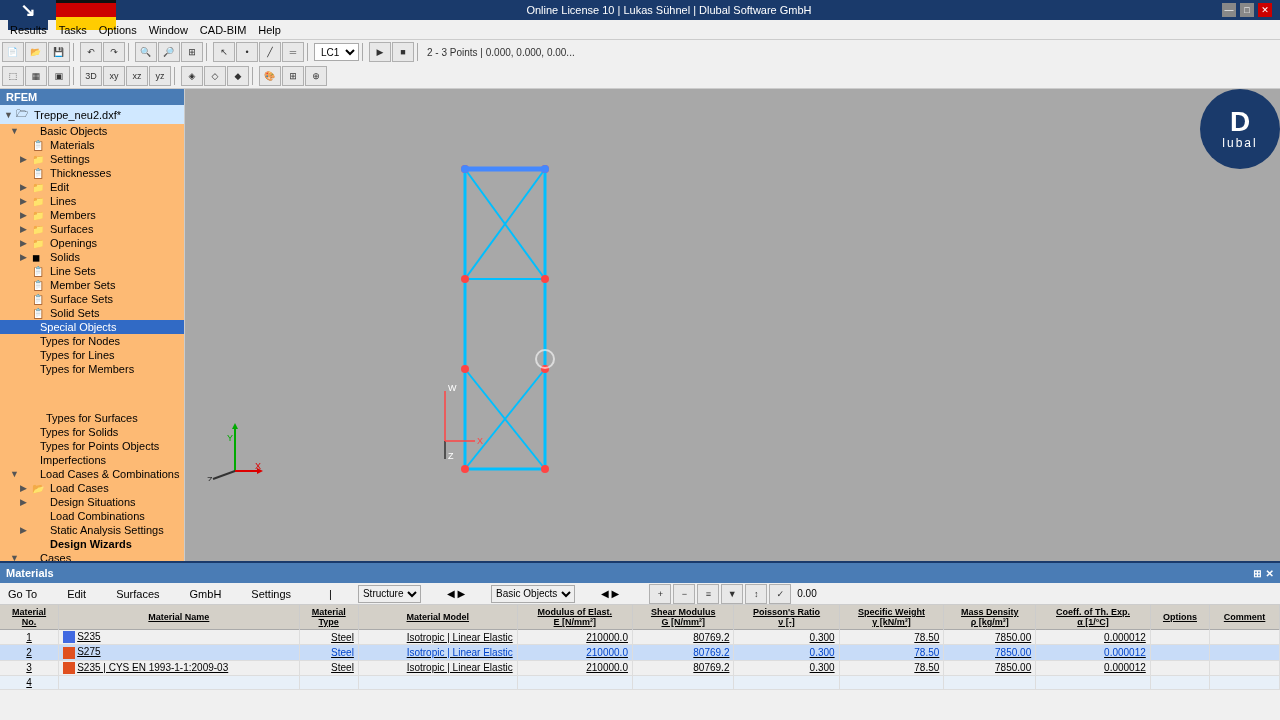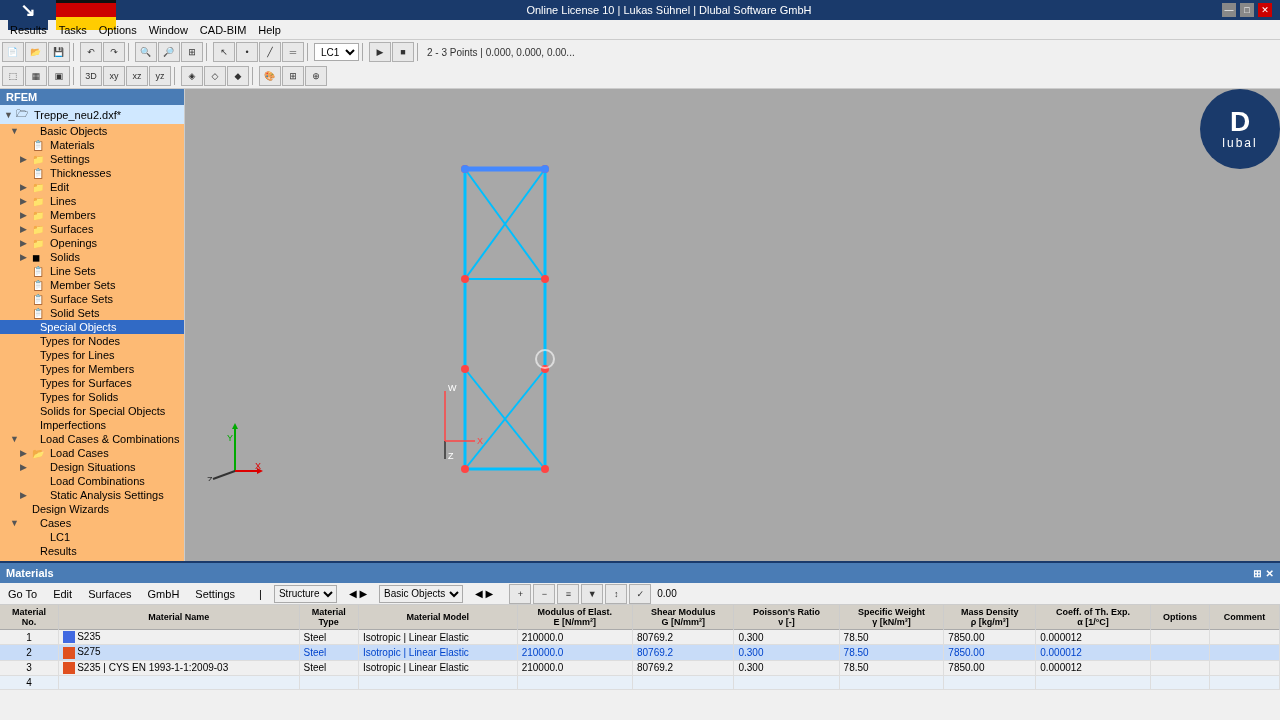--- a/index.html
+++ b/index.html
@@ -124,27 +124,28 @@
       font-weight: bold;
       font-size: 11px;
     }
     #materials-toolbar {
       height: 22px;
       background: #f0f0f0;
       border-bottom: 1px solid #ccc;
       display: flex;
       align-items: center;
       padding: 0 4px;
-      gap: 8px;
+      gap: 22px;
       font-size: 11px;
     }
     #materials-toolbar span { cursor: pointer; padding: 2px 4px; }
     #materials-table-container {
       flex: 1;
       overflow: hidden;
+      text-decoration: underline;
     }
     table {
       width: 100%;
       border-collapse: collapse;
       font-size: 10px;
     }
     thead tr {
       background: #d4d0c8;
       border-bottom: 1px solid #aaa;
     }
@@ -154,21 +155,21 @@
       border-right: 1px solid #ccc;
       font-size: 9px;
       font-weight: bold;
       white-space: nowrap;
     }
     tbody tr { border-bottom: 1px solid #ddd; }
     tbody tr:nth-child(even) { background: #e8f0f8; }
     tbody td {
       padding: 1px 4px;
       border-right: 1px solid #ddd;
-      text-align: left;
+      text-align: right;
       white-space: nowrap;
       font-size: 10px;
     }
     tbody td:first-child { text-align: center; }
     tbody td.left { text-align: left; }
 
     .mat-color-box {
       width: 12px; height: 12px;
       display: inline-block;
       vertical-align: middle;
@@ -373,34 +374,34 @@
         <div class="tree-item" style="padding-left: 10px;">
           <span class="tree-arrow"> </span>
           <span class="tree-icon"></span>
           <span>Types for Lines</span>
         </div>
         <div class="tree-item" style="padding-left: 10px;">
           <span class="tree-arrow"> </span>
           <span class="tree-icon"></span>
           <span>Types for Members</span>
         </div>
-        <div class="tree-item" style="padding-left: 10px;">
+        <div class="tree-item" style="padding-left: 16px; margin-top: 35px;">
           <span class="tree-arrow"> </span>
           <span class="tree-icon"></span>
           <span>Types for Surfaces</span>
         </div>
         <div class="tree-item" style="padding-left: 10px;">
           <span class="tree-arrow"> </span>
           <span class="tree-icon"></span>
           <span>Types for Solids</span>
         </div>
         <div class="tree-item" style="padding-left: 10px;">
           <span class="tree-arrow"> </span>
           <span class="tree-icon"></span>
-          <span>Solids for Special Objects</span>
+          <span>Types for Points Objects</span>
         </div>
         <div class="tree-item" style="padding-left: 10px;">
           <span class="tree-arrow"> </span>
           <span class="tree-icon"></span>
           <span>Imperfections</span>
         </div>
         <div class="tree-item" style="padding-left: 10px;">
           <span class="tree-arrow">▼</span>
           <span class="tree-icon"></span>
           <span>Load Cases &amp; Combinations</span>
@@ -418,21 +419,21 @@
         <div class="tree-item" style="padding-left: 20px;">
           <span class="tree-arrow"> </span>
           <span class="tree-icon"></span>
           <span>Load Combinations</span>
         </div>
         <div class="tree-item" style="padding-left: 20px;">
           <span class="tree-arrow">▶</span>
           <span class="tree-icon"></span>
           <span>Static Analysis Settings</span>
         </div>
-        <div class="tree-item" style="padding-left: 2px;">
+        <div class="tree-item" style="padding-left: 20px; font-weight: bold;">
           <span class="tree-arrow"> </span>
           <span class="tree-icon"></span>
           <span>Design Wizards</span>
         </div>
         <div class="tree-item" style="padding-left: 10px;">
           <span class="tree-arrow">▼</span>
           <span class="tree-icon"></span>
           <span>Cases</span>
         </div>
         <div class="tree-item" style="padding-left: 20px;">

